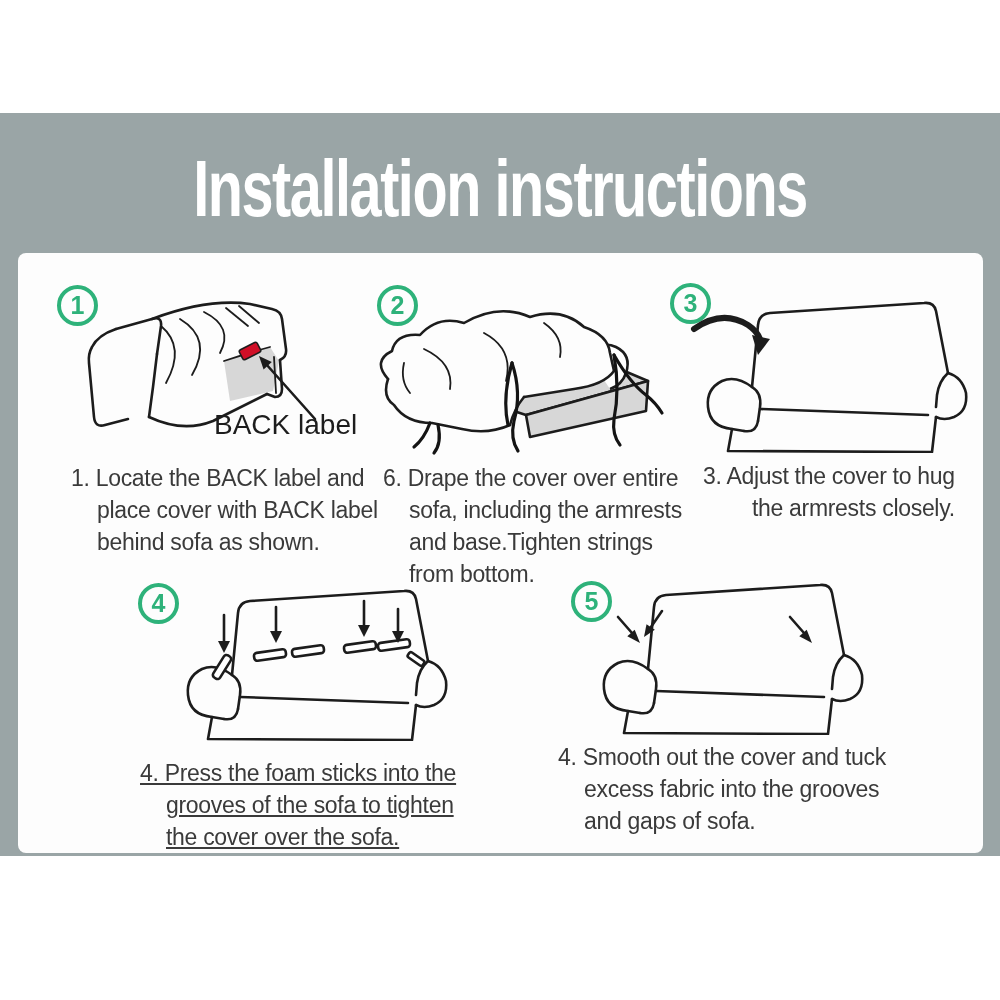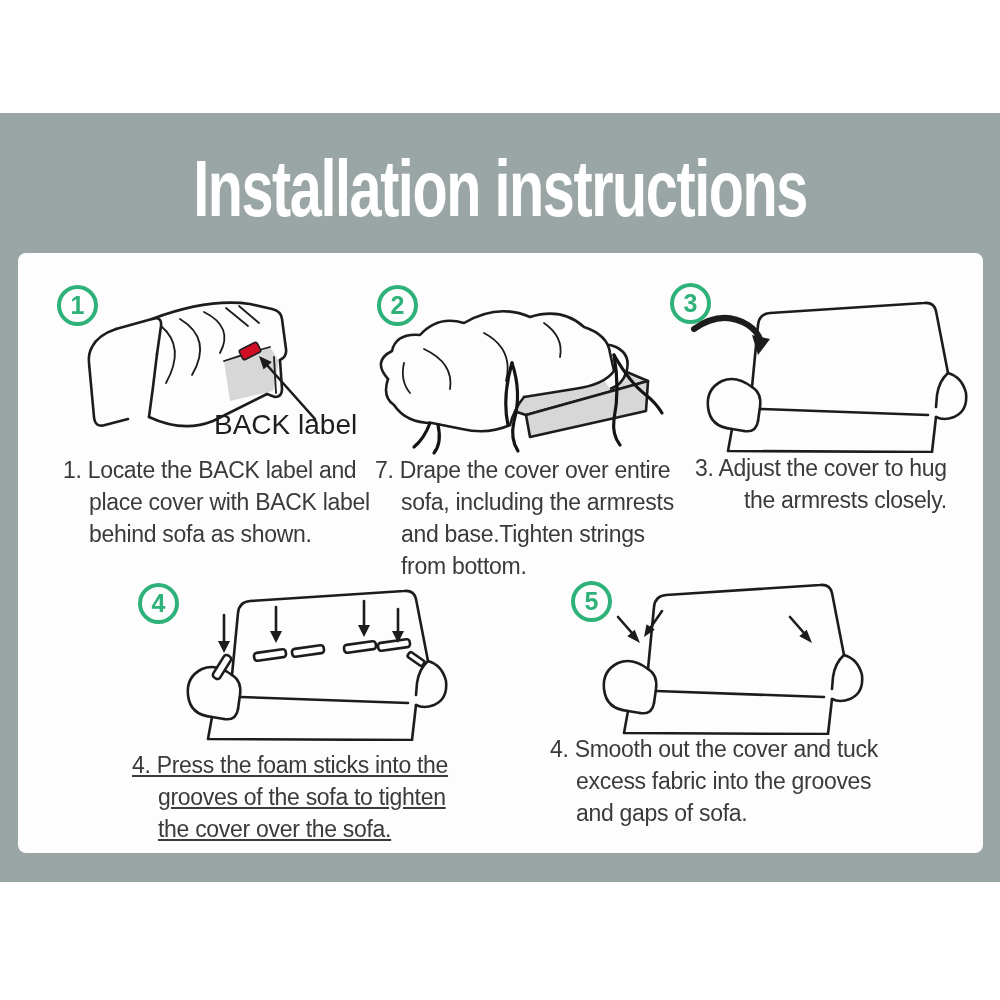--- a/index.html
+++ b/index.html
@@ -1,24 +1,24 @@
 <!DOCTYPE html>
 <html><head>
 <meta charset="utf-8">
 <style>
   html,body{margin:0;padding:0;background:#ffffff;font-family:"Liberation Sans",sans-serif;}
-  .poster{position:relative;width:1000px;height:1000px;background:#ffffff;overflow:hidden;}
+  .poster{position:relative;width:1000px;height:856px;background:#ffffff;overflow:hidden;}
   .band{position:absolute;left:0;top:113px;width:1000px;height:769px;background:#9aa5a6;}
   .title{position:absolute;top:36px;left:0;width:100%;margin:0;text-align:center;
          font-size:80px;font-weight:700;letter-spacing:-2px;color:#ffffff;line-height:1;
          transform:scaleX(0.72);transform-origin:50% 50%;white-space:nowrap;}
   .card{position:absolute;left:18px;top:140px;width:965px;height:600px;background:#fdfdfd;border-radius:8px;}
   .badge{position:absolute;width:41px;height:41px;box-sizing:border-box;border:4px solid #2eb27a;border-radius:50%;
          color:#2eb27a;font-size:25px;font-weight:700;display:flex;align-items:center;justify-content:center;background:#fdfdfd;}
-  .instruction{position:absolute;margin:0;font-size:23px;line-height:32px;color:#3a3a3a;letter-spacing:-0.3px;
+  .instruction{position:absolute;margin:8px;font-size:23px;line-height:32px;color:#3a3a3a;letter-spacing:-0.3px;
          white-space:pre-line;padding-left:26px;text-indent:-26px;}
   .callout{position:absolute;font-size:28px;color:#1d1d1d;text-align:right;}
   .ill{position:absolute;}
   .ln{fill:none;stroke:#1c1c1c;stroke-width:2.6;stroke-linecap:round;stroke-linejoin:round;}
   .ln2{fill:none;stroke:#1c1c1c;stroke-width:1.8;stroke-linecap:round;stroke-linejoin:round;}
   .gray{fill:#d7d7d7;stroke:#1c1c1c;stroke-width:2.6;stroke-linejoin:round;}
   .grayns{fill:#d7d7d7;stroke:none;}
   .white{fill:#ffffff;stroke:#1c1c1c;stroke-width:2.6;stroke-linejoin:round;}
   .wns{fill:#fdfdfd;stroke:none;}
   .dark{fill:#1c1c1c;stroke:none;}
@@ -79,21 +79,21 @@
         <path class="ln2" d="M120,40 Q150,56 142,88"></path>
         <path class="ln2" d="M180,30 Q200,44 196,64"></path>
         <path class="ln2" d="M40,70 Q36,88 46,100"></path>
         <path class="str" d="M66,130 Q60,146 50,154"></path>
         <path class="str" d="M74,132 Q78,150 70,160"></path>
         <path class="str" d="M148,70 Q158,100 150,128 Q146,146 154,158"></path>
         <path class="str" d="M148,70 Q138,104 144,132"></path>
         <path class="str" d="M250,62 Q266,90 282,102 Q292,110 298,120"></path>
         <path class="str" d="M250,62 Q256,96 250,126 Q248,142 256,152"></path>
       </svg>
-      <p class="instruction" style="left:357px;top:201px;">7. Drape the cover over entire
+      <p class="instruction" style="left:357px;top:201px;">6. Drape the cover over entire
 sofa, including the armrests
 and base.Tighten strings
 from bottom.</p>
 
       <div class="badge" style="left:652px;top:30px;">
         <span>3</span>
       </div>
       <svg class="ill" style="left:660px;top:42px;" width="292" height="158" viewBox="0 0 292 158">
         <path class="ln" d="M74,92 L80,30 Q81,19 92,18 L246,8 Q256,7 258,16 L270,78"></path>
         <path class="ln" d="M74,92 Q58,80 44,86 Q28,94 30,112 Q32,132 54,134 L66,136"></path>

